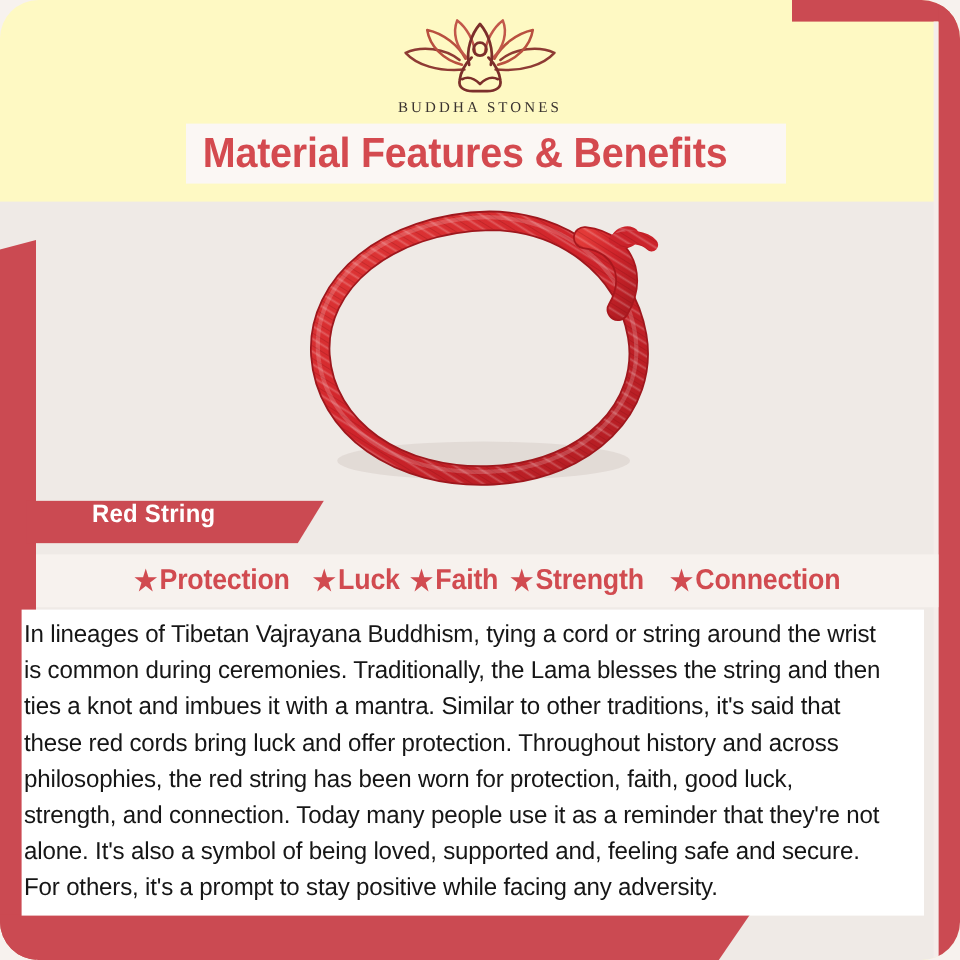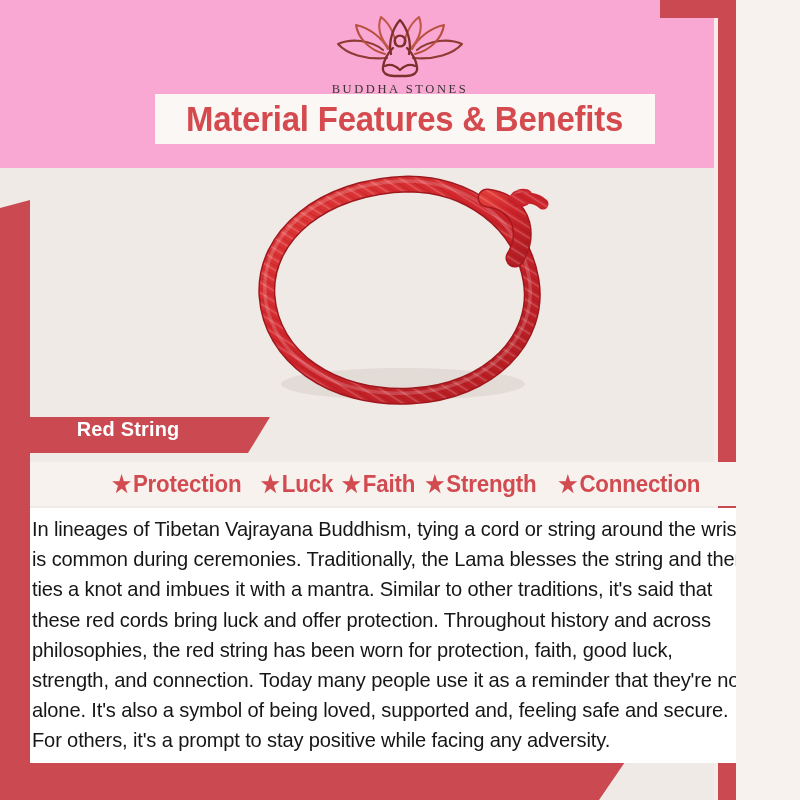--- a/index.html
+++ b/index.html
@@ -8,24 +8,25 @@
   }
   body {
     width: 800px;
     height: 800px;
     font-family: "Liberation Sans", sans-serif;
     background: #F7F2EE;
     overflow: hidden;
   }
   #page {
     position: relative;
-    width: 736px;
+    width: 800px;
     height: 800px;
-    background: #f9a8d4;
+    background: #fef9c3;
     overflow: hidden;
+    border-radius: 32px;
   }
 
   
   .band-top {
     position: absolute;
     left: 660px; top: 0;
     width: 140px; height: 18px;
     background: #CB4A52;
   }
   .strip-right {
@@ -88,26 +89,25 @@
     font-family: "Liberation Serif", serif;
     font-size: 12.5px;
     letter-spacing: 2.6px;
     color: #3A3330;
     font-weight: 400;
   }
 
   
   .title-banner {
     position: absolute;
-    left: 155px; top: 94px;
+    left: 155px; top: 103px;
     width: 500px; height: 50px;
     background: #FBF7F4;
     display: flex;
     align-items: center;
-    justify-content: center;
   }
   .title-text {
     font-size: 35px;
     font-weight: bold;
     color: #D44A4F;
     letter-spacing: -0.2px;
     white-space: nowrap;
     transform: scaleX(0.94);
   }
 
@@ -167,21 +167,21 @@
     line-height: 1;
     margin-right: 2px;
     color: #D14B50;
   }
   .feature .flabel { letter-spacing: -0.2px; }
   .feature.gap-wide { margin-left: 9px; }
 
   
   .desc-block {
     position: absolute;
-    left: 30px; top: 508px;
+    left: 18px; top: 508px;
     width: 752px; height: 255px;
     background: #FFFFFF;
     box-sizing: border-box;
     padding: 6px 18px 0 2px;
   }
   .desc-text {
     margin: 0;
     color: #161616;
     font-size: 20.4px;
     line-height: 30.2px;

